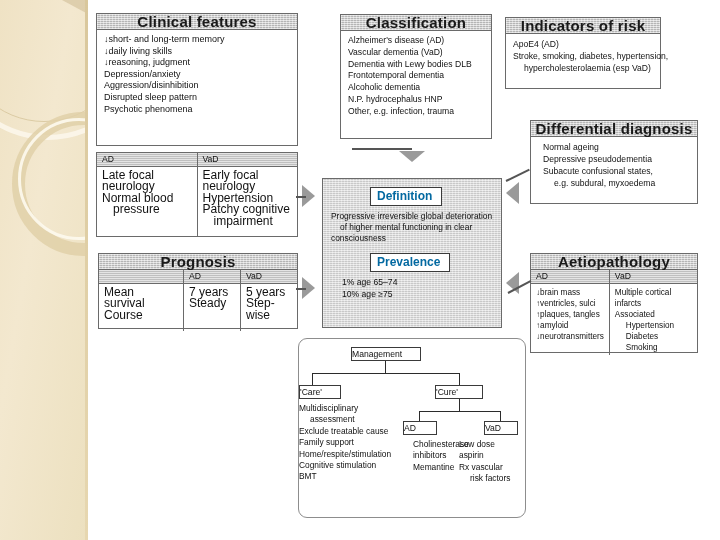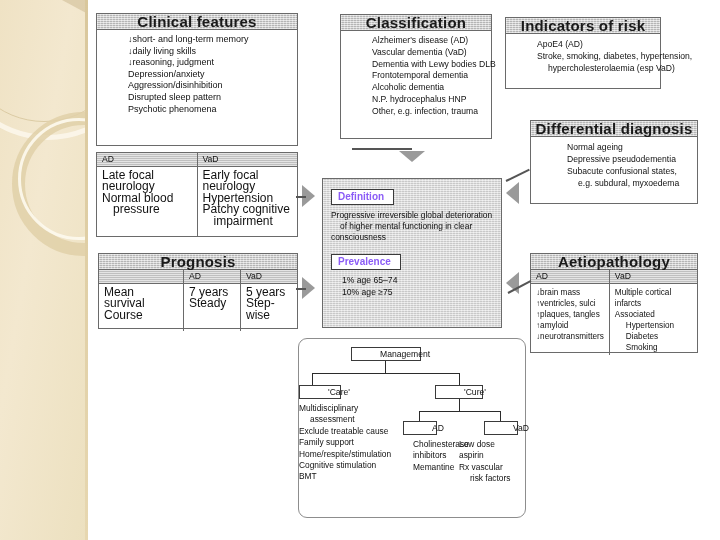--- a/index.html
+++ b/index.html
@@ -30,42 +30,42 @@
 
   
   .box{position:absolute;background:#fff;border:1px solid #6a6a6a;
        box-sizing:border-box;}
   .hdr{background:#c9c9c9;
        background-image:repeating-linear-gradient(0deg,rgba(255,255,255,.55) 0 1px,rgba(0,0,0,.05) 1px 2px),
                         repeating-linear-gradient(90deg,rgba(255,255,255,.35) 0 1px,rgba(0,0,0,.05) 1px 3px);
        border-bottom:1px solid #6a6a6a;
        font-size:15px;font-weight:bold;color:#1a1a1a;text-align:center;
        line-height:15px;height:15px;letter-spacing:.2px;}
-  .body{padding:4px 7px 3px 7px;font-size:9px;color:#111;line-height:11.6px;margin-left:24px;}
+  .body{padding:4px 7px 3px 7px;font-size:9px;color:#111;line-height:11.6px;}
   .body .ln{white-space:nowrap;}
   .ind{padding-left:11px;}
 
   
   .split{display:flex;}
   .split > .col{flex:1;box-sizing:border-box;}
   .split > .col + .col{border-left:1px solid #6a6a6a;}
   .colhdr{background:#c9c9c9;
        background-image:repeating-linear-gradient(0deg,rgba(255,255,255,.5) 0 1px,rgba(0,0,0,.05) 1px 2px);
        border-bottom:1px solid #6a6a6a;height:13px;line-height:13px;
        font-size:8.6px;padding-left:5px;color:#111;}
   .cell{padding:3px 5px 4px 5px;font-size:12px;line-height:11.4px;color:#111;}
 
   
   .centre{position:absolute;left:322px;top:178px;width:180px;height:150px;
           background:#d9d9d9;
           background-image:repeating-linear-gradient(0deg,rgba(255,255,255,.5) 0 1px,rgba(0,0,0,.04) 1px 2px),
                            repeating-linear-gradient(90deg,rgba(255,255,255,.3) 0 1px,rgba(0,0,0,.04) 1px 3px);
           border:1px solid #6a6a6a;box-sizing:border-box;padding:7px 8px;}
   .tag{display:inline-block;background:#fff;border:1px solid #3a3a3a;
-       font-size:10px;font-weight:bold;padding:1px 9px 2px 6px;color:#8b5cf6;}
+       font-size:12px;font-weight:bold;padding:1px 9px 2px 6px;color:#0369a1;margin-left:39px;}
   .centre .txt{font-size:8.4px;line-height:11px;color:#111;margin:5px 0 8px 0;}
   .centre .txt .ln2{padding-left:9px;}
   .centre .prev{font-size:8.6px;line-height:11.5px;color:#111;
        margin-top:5px;padding-left:11px;}
 
   
   .arrow{position:absolute;width:0;height:0;}
   .arR{border-top:11px solid transparent;border-bottom:11px solid transparent;
        border-left:13px solid #9a9a9a;}
   .arL{border-top:11px solid transparent;border-bottom:11px solid transparent;
@@ -73,21 +73,21 @@
   .arD{border-left:13px solid transparent;border-right:13px solid transparent;
        border-top:11px solid #9a9a9a;}
   .conn{position:absolute;background:#555;}
 
   
   .mgmt{position:absolute;left:298px;top:338px;width:228px;height:180px;
         background:#fff;border:1px solid #8d8d8d;border-radius:9px;
         box-sizing:border-box;}
   .node{position:absolute;background:#fff;border:1px solid #3a3a3a;
         font-size:8.6px;color:#111;text-align:left;box-sizing:border-box;
-        line-height:13px;height:14px;padding-left:28px;}
+        line-height:13px;height:14px;}
   .tline{position:absolute;background:#2b2b2b;}
   .mlist{position:absolute;font-size:8.4px;line-height:11.4px;color:#111;}
 </style>
 </head>
 <body>
 
 <div id="slide">
 
   <div class="band">
     <div class="ring r1"></div>

